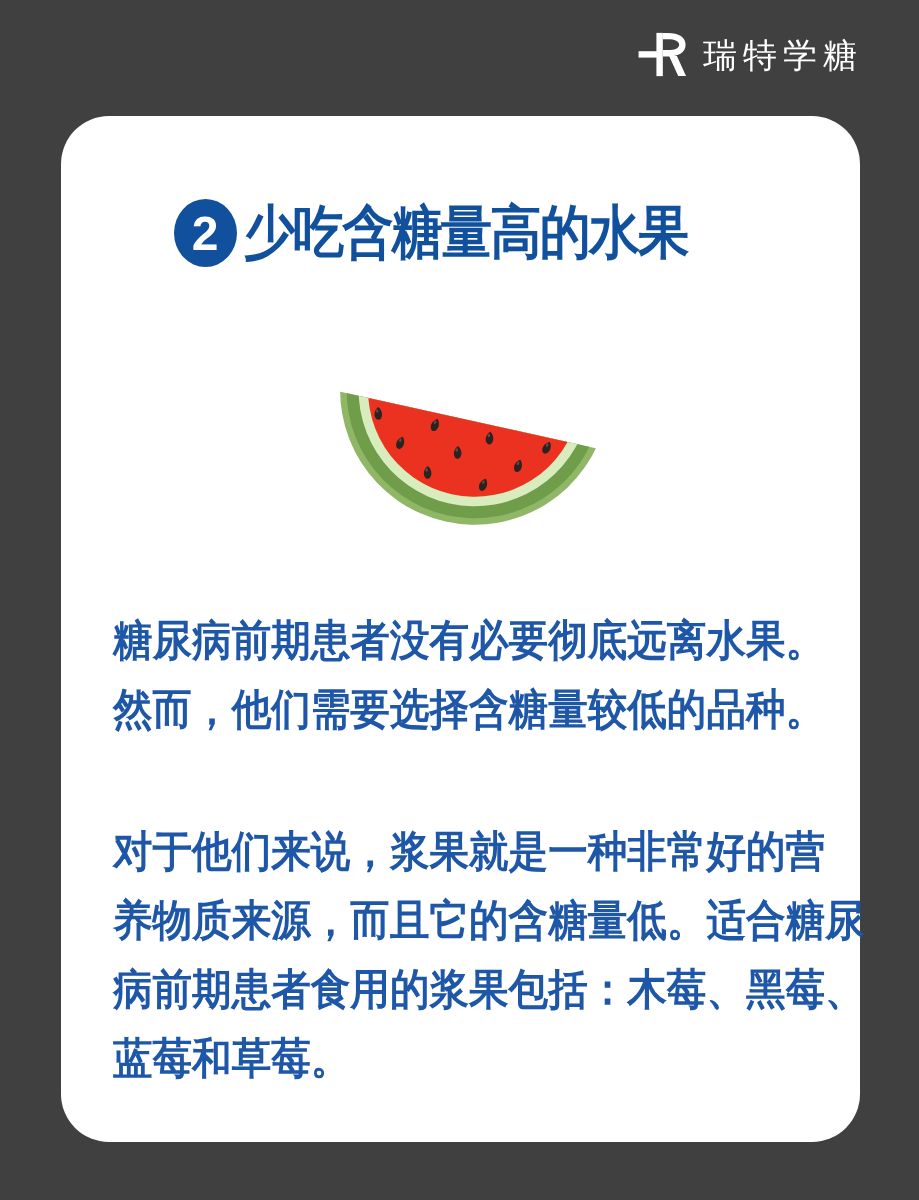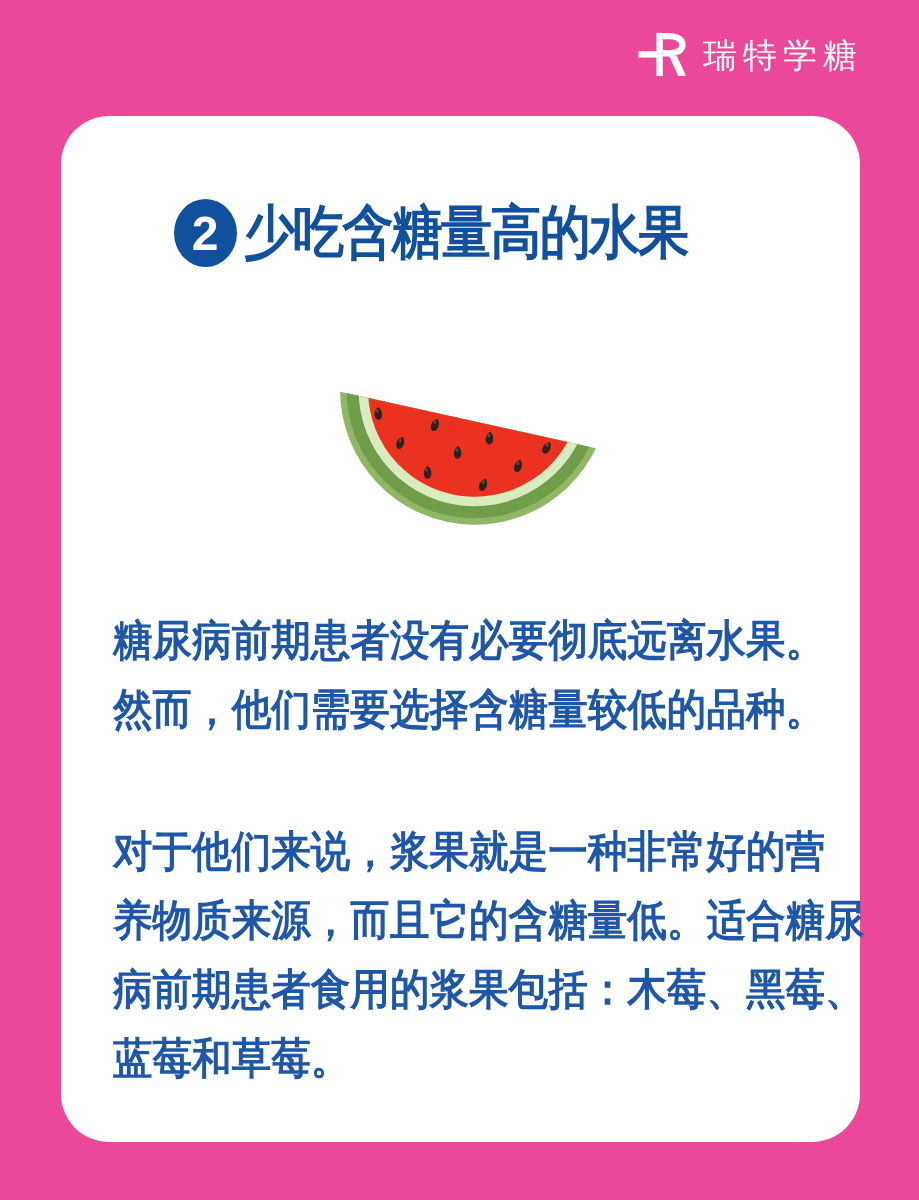--- a/index.html
+++ b/index.html
@@ -2,21 +2,21 @@
 <html><head>
 <meta charset="utf-8">
 <style>
   html, body { margin: 0; padding: 0; }
   body {
     width: 919px; height: 1200px;
     background: #0D4F9C;
     font-family: "Liberation Sans", sans-serif;
     overflow: hidden;
   }
-  .page { position: relative; width: 919px; height: 1200px; background: #ec4899; }
+  .page { position: relative; width: 919px; height: 1200px; background: #404040; }
 
   
   .brand {
     position: absolute; top: 31px; right: 56px;
     display: flex; align-items: center; gap: 14px;
     color: #ffffff;
   }
   .brand svg { display: block; }
   .brand-name {
     font-size: 34px; font-weight: 500; letter-spacing: 6px;

